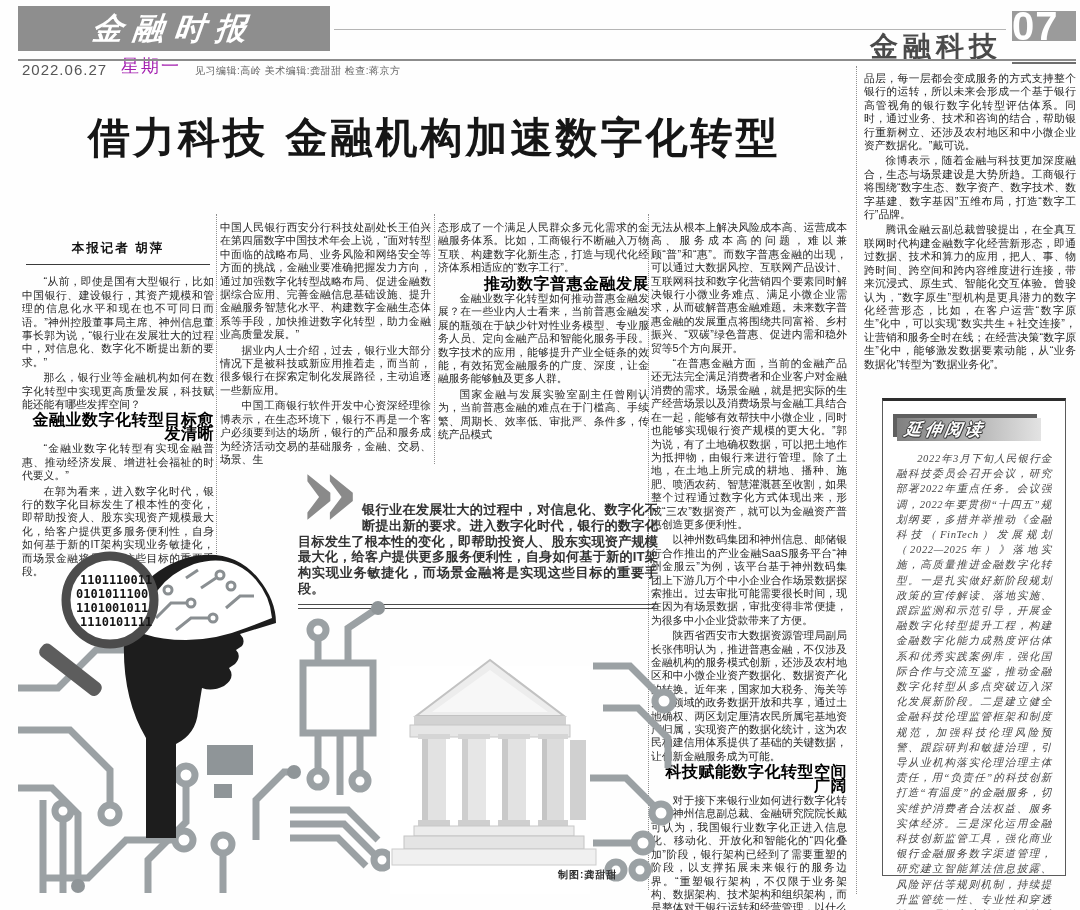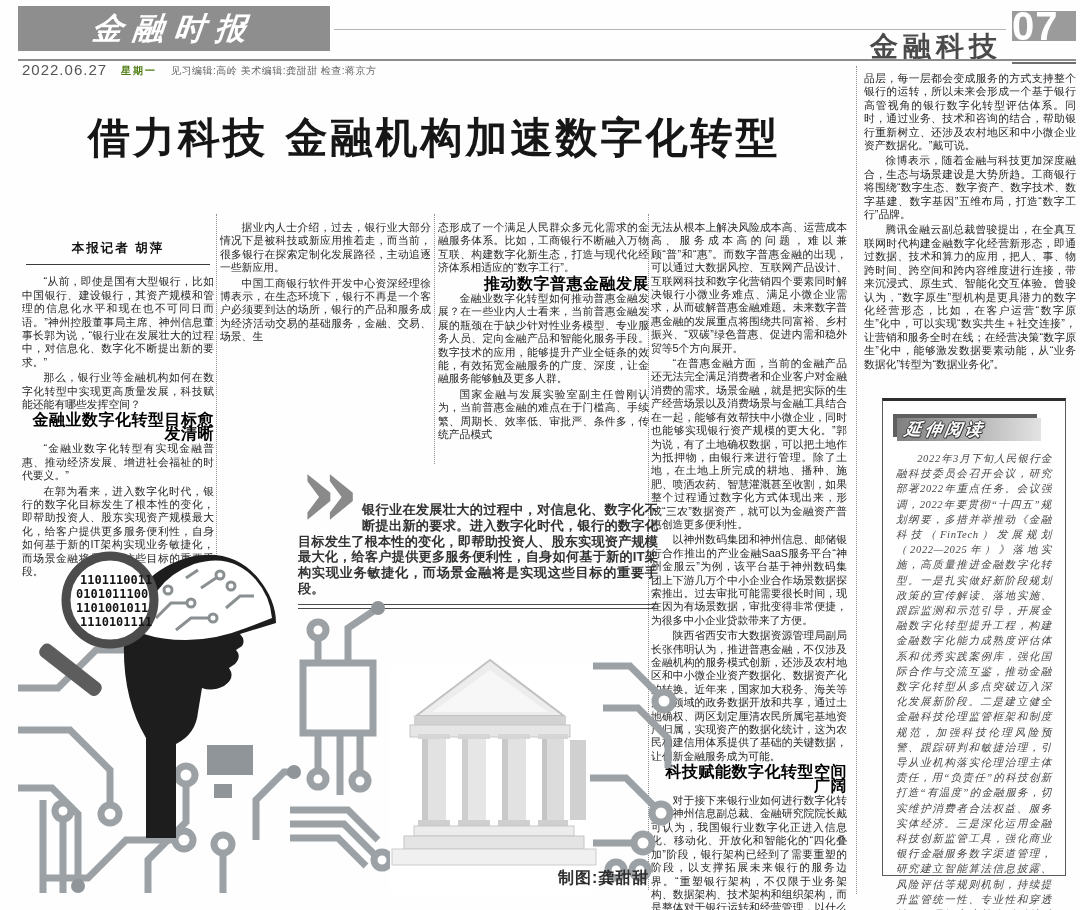--- a/index.html
+++ b/index.html
@@ -8,21 +8,21 @@
         font-family:"Liberation Sans","DejaVu Sans",sans-serif;color:#222;}
 
   
   .logo-box{position:absolute;left:18px;top:6px;width:312px;height:45px;background:#8e8e8e;
             display:flex;align-items:center;justify-content:center;}
   .logo-text{font-family:"DejaVu Serif","Liberation Serif",serif;font-style:italic;font-weight:bold;
              font-size:31px;color:#fff;letter-spacing:10px;transform:skewX(-6deg);}
   .hdr-thin-line{position:absolute;left:334px;top:29px;width:672px;height:0;border-top:1px solid #b5b5b5;}
   .date-row{position:absolute;left:22px;top:49px;height:16px;display:flex;align-items:flex-end;gap:14px;margin-top:13px;}
   .date-txt{font-size:15px;color:#555;letter-spacing:1px;}
-  .weekday-txt{font-size:10px;font-weight:bold;color:#4d7c0f;letter-spacing:2px;}
+  .weekday-txt{font-size:18px;font-weight:normal;color:#a21caf;letter-spacing:2px;}
   .editors-txt{font-size:10px;color:#666;letter-spacing:0.5px;}
   .section-title{position:absolute;right:78px;top:28px;font-size:28px;font-weight:bold;color:#4a4a4a;letter-spacing:5px;}
   .pageno-box{position:absolute;left:1012px;top:11px;width:64px;height:30px;background:#9b9b9b;
               display:flex;align-items:center;}
   .pageno-txt{font-size:40px;font-weight:bold;color:#fff;letter-spacing:1px;font-family:"Liberation Sans",sans-serif;}
   .hdr-rule{position:absolute;left:18px;top:59px;width:1058px;height:2px;background:#8c8c8c;}
   .hdr-rule2{position:absolute;left:1012px;top:62px;width:64px;height:2px;background:#6e6e6e;}
 
   
   .headline{position:absolute;left:88px;top:110px;width:660px;
@@ -65,21 +65,21 @@
                 background:linear-gradient(to right,#808080,#e3e3e3);
                 box-shadow:-4px -4px 0 #5f5f5f;display:flex;align-items:center;}
   .ext-title{font-family:"Liberation Serif","DejaVu Serif",serif;font-style:italic;font-weight:bold;
              font-size:17px;letter-spacing:3px;color:#fff;margin-left:8px;transform:skewX(-10deg);
              text-shadow:1px 0 #3c3c3c,-1px 0 #3c3c3c,0 1px #3c3c3c,0 -1px #3c3c3c,1px 1px #3c3c3c;}
   .ext-body{margin:0 13px;font-family:"Liberation Serif","DejaVu Serif",serif;font-style:italic;
             font-size:10.6px;line-height:15.2px;color:#474747;text-align:justify;text-indent:2em;letter-spacing:0.6px;}
 
   
   .illus{position:absolute;left:18px;top:548px;width:695px;height:350px;}
-  .illus-caption{position:absolute;left:558px;top:868px;font-size:16px;font-weight:bold;color:#2e2e2e;letter-spacing:1px;}
+  .illus-caption{position:absolute;left:558px;top:868px;font-size:10px;font-weight:bold;color:#2e2e2e;letter-spacing:1px;}
 </style>
 </head>
 <body>
 
 <div class="page">
 
   <div class="logo-box">
     <span class="logo-text">金融时报</span>
   </div>
   <div class="hdr-thin-line"></div>
@@ -105,20 +105,21 @@
   <div class="col col1">
     <div class="byline">本报记者 胡萍</div>
     <p class="ind">“从前，即使是国有大型银行，比如中国银行、建设银行，其资产规模和管理的信息化水平和现在也不可同日而语。”神州控股董事局主席、神州信息董事长郭为说，“银行业在发展壮大的过程中，对信息化、数字化不断提出新的要求。”</p>
     <p class="ind">那么，银行业等金融机构如何在数字化转型中实现更高质量发展，科技赋能还能有哪些发挥空间？</p>
     <p class="subhead">金融业数字化转型目标愈发清晰</p>
     <p class="ind">“金融业数字化转型有实现金融普惠、推动经济发展、增进社会福祉的时代要义。”</p>
     <p class="ind">在郭为看来，进入数字化时代，银行的数字化目标发生了根本性的变化，即帮助投资人、股东实现资产规模最大化，给客户提供更多服务便利性，自身如何基于新的IT架构实现业务敏捷化，而场景金融将是实现这些目标的重要手段。</p>
   </div>
 
   <div class="col col2">
+    <p class="noind">中国人民银行西安分行科技处副处长王伯兴在第四届数字中国技术年会上说，“面对转型中面临的战略布局、业务风险和网络安全等方面的挑战，金融业要准确把握发力方向，通过加强数字化转型战略布局、促进金融数据综合应用、完善金融信息基础设施、提升金融服务智慧化水平、构建数字金融生态体系等手段，加快推进数字化转型，助力金融业高质量发展。”</p>
     <p class="ind">据业内人士介绍，过去，银行业大部分情况下是被科技或新应用推着走，而当前，很多银行在探索定制化发展路径，主动追逐一些新应用。</p>
     <p class="ind">中国工商银行软件开发中心资深经理徐博表示，在生态环境下，银行不再是一个客户必须要到达的场所，银行的产品和服务成为经济活动交易的基础服务，金融、交易、场景、生</p>
   </div>
 
   <div class="col col3">
     <p class="noind">态形成了一个满足人民群众多元化需求的金融服务体系。比如，工商银行不断融入万物互联、构建数字化新生态，打造与现代化经济体系相适应的“数字工行”。</p>
     <p class="subhead">推动数字普惠金融发展</p>
     <p class="ind">金融业数字化转型如何推动普惠金融发展？在一些业内人士看来，当前普惠金融发展的瓶颈在于缺少针对性业务模型、专业服务人员、定向金融产品和智能化服务手段。数字技术的应用，能够提升产业全链条的效能，有效拓宽金融服务的广度、深度，让金融服务能够触及更多人群。</p>
     <p class="ind">国家金融与发展实验室副主任曾刚认为，当前普惠金融的难点在于门槛高、手续繁、周期长、效率低、审批严、条件多，传统产品模式</p>
   </div>

